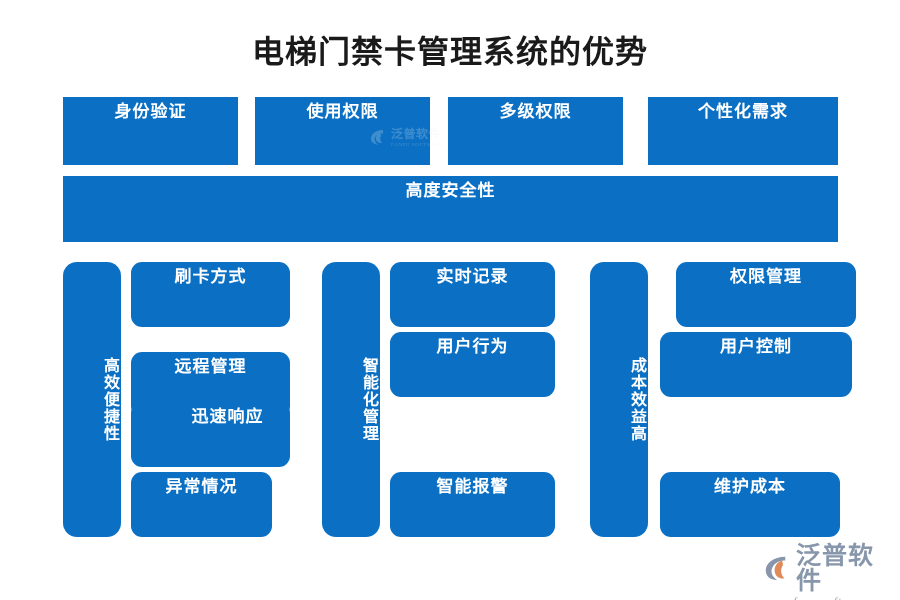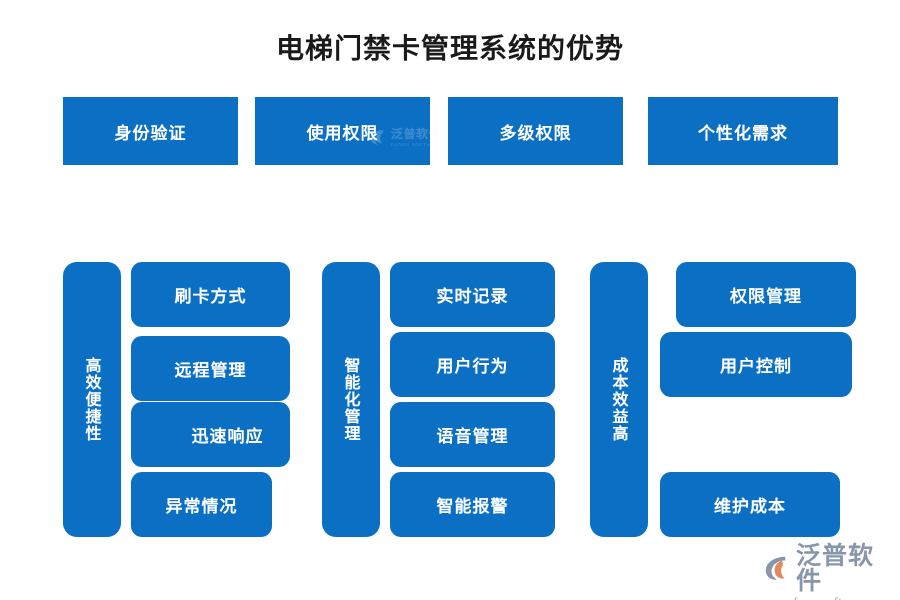--- a/index.html
+++ b/index.html
@@ -22,34 +22,33 @@
     height: 600px;
   }
 
   
   .page-title {
     position: absolute;
     left: 0;
     top: 26px;
     width: 900px;
     text-align: center;
-    font-size: 28px;
+    font-size: 32px;
     font-weight: bold;
     color: #1a1a1a;
     letter-spacing: 1px;
     font-family: "Liberation Serif", "DejaVu Serif", serif;
   }
 
   
   .blk {
     position: absolute;
     background: #0B70C4;
     color: #ffffff;
     display: flex;
-    align-items: center;
     justify-content: center;
     text-align: center;
     font-weight: bold;
     box-sizing: border-box;
     font-family: "Liberation Serif", "DejaVu Serif", serif;
   }
 
   
   .top-box {
     height: 68px;
@@ -189,48 +188,48 @@
     <svg class="wm-mark" viewBox="0 0 40 40">
       <path d="M30 6 C14 6 6 15 6 23 C6 30 12 35 20 35 C14 31 12 26 14 21 C16 16 22 13 30 13 Z" fill="#eef3f9"></path>
       <path d="M24 12 C18 14 15 19 16 25 C17 30 22 33 28 32 C24 28 23 22 26 17 Z" fill="#f6fafd"></path>
     </svg>
     <span class="wm-text">
       <span class="wm-main">泛普软件</span>
       <span class="wm-sub">FANPU SOFTWARE</span>
     </span>
   </div>
 
+  <div class="blk banner">
+    <span>高度安全性</span>
+  </div>
 
   <div class="blk vlabel" style="left:63px;">
     <span>高效便捷性</span>
   </div>
   <div class="blk item" style="left:131px; top:262px; width:159px;">
     <span>刷卡方式</span>
   </div>
-  <div class="blk item" style="left:131px; top:336px; width:159px;">
+  <div class="blk item" style="left:131px; top:352px; width:159px;">
     <span>远程管理</span>
   </div>
   <div class="blk item" style="left:131px; top:402px; width:159px;padding-left:34px;">
     <span>迅速响应</span>
   </div>
   <div class="blk item" style="left:131px; top:472px; width:141px;">
     <span>异常情况</span>
   </div>
 
   <div class="blk vlabel" style="left:322px;">
     <span>智能化管理</span>
   </div>
   <div class="blk item" style="left:390px; top:262px; width:165px;">
     <span>实时记录</span>
   </div>
   <div class="blk item" style="left:390px; top:332px; width:165px;">
     <span>用户行为</span>
-  </div>
-  <div class="blk item" style="left:390px; top:402px; width:165px;">
-    <span>语音管理</span>
   </div>
   <div class="blk item" style="left:390px; top:472px; width:165px;">
     <span>智能报警</span>
   </div>
 
   <div class="blk vlabel" style="left:590px;">
     <span>成本效益高</span>
   </div>
   <div class="blk item" style="left:660px; top:262px; width:180px;margin-left:16px;">
     <span>权限管理</span>

